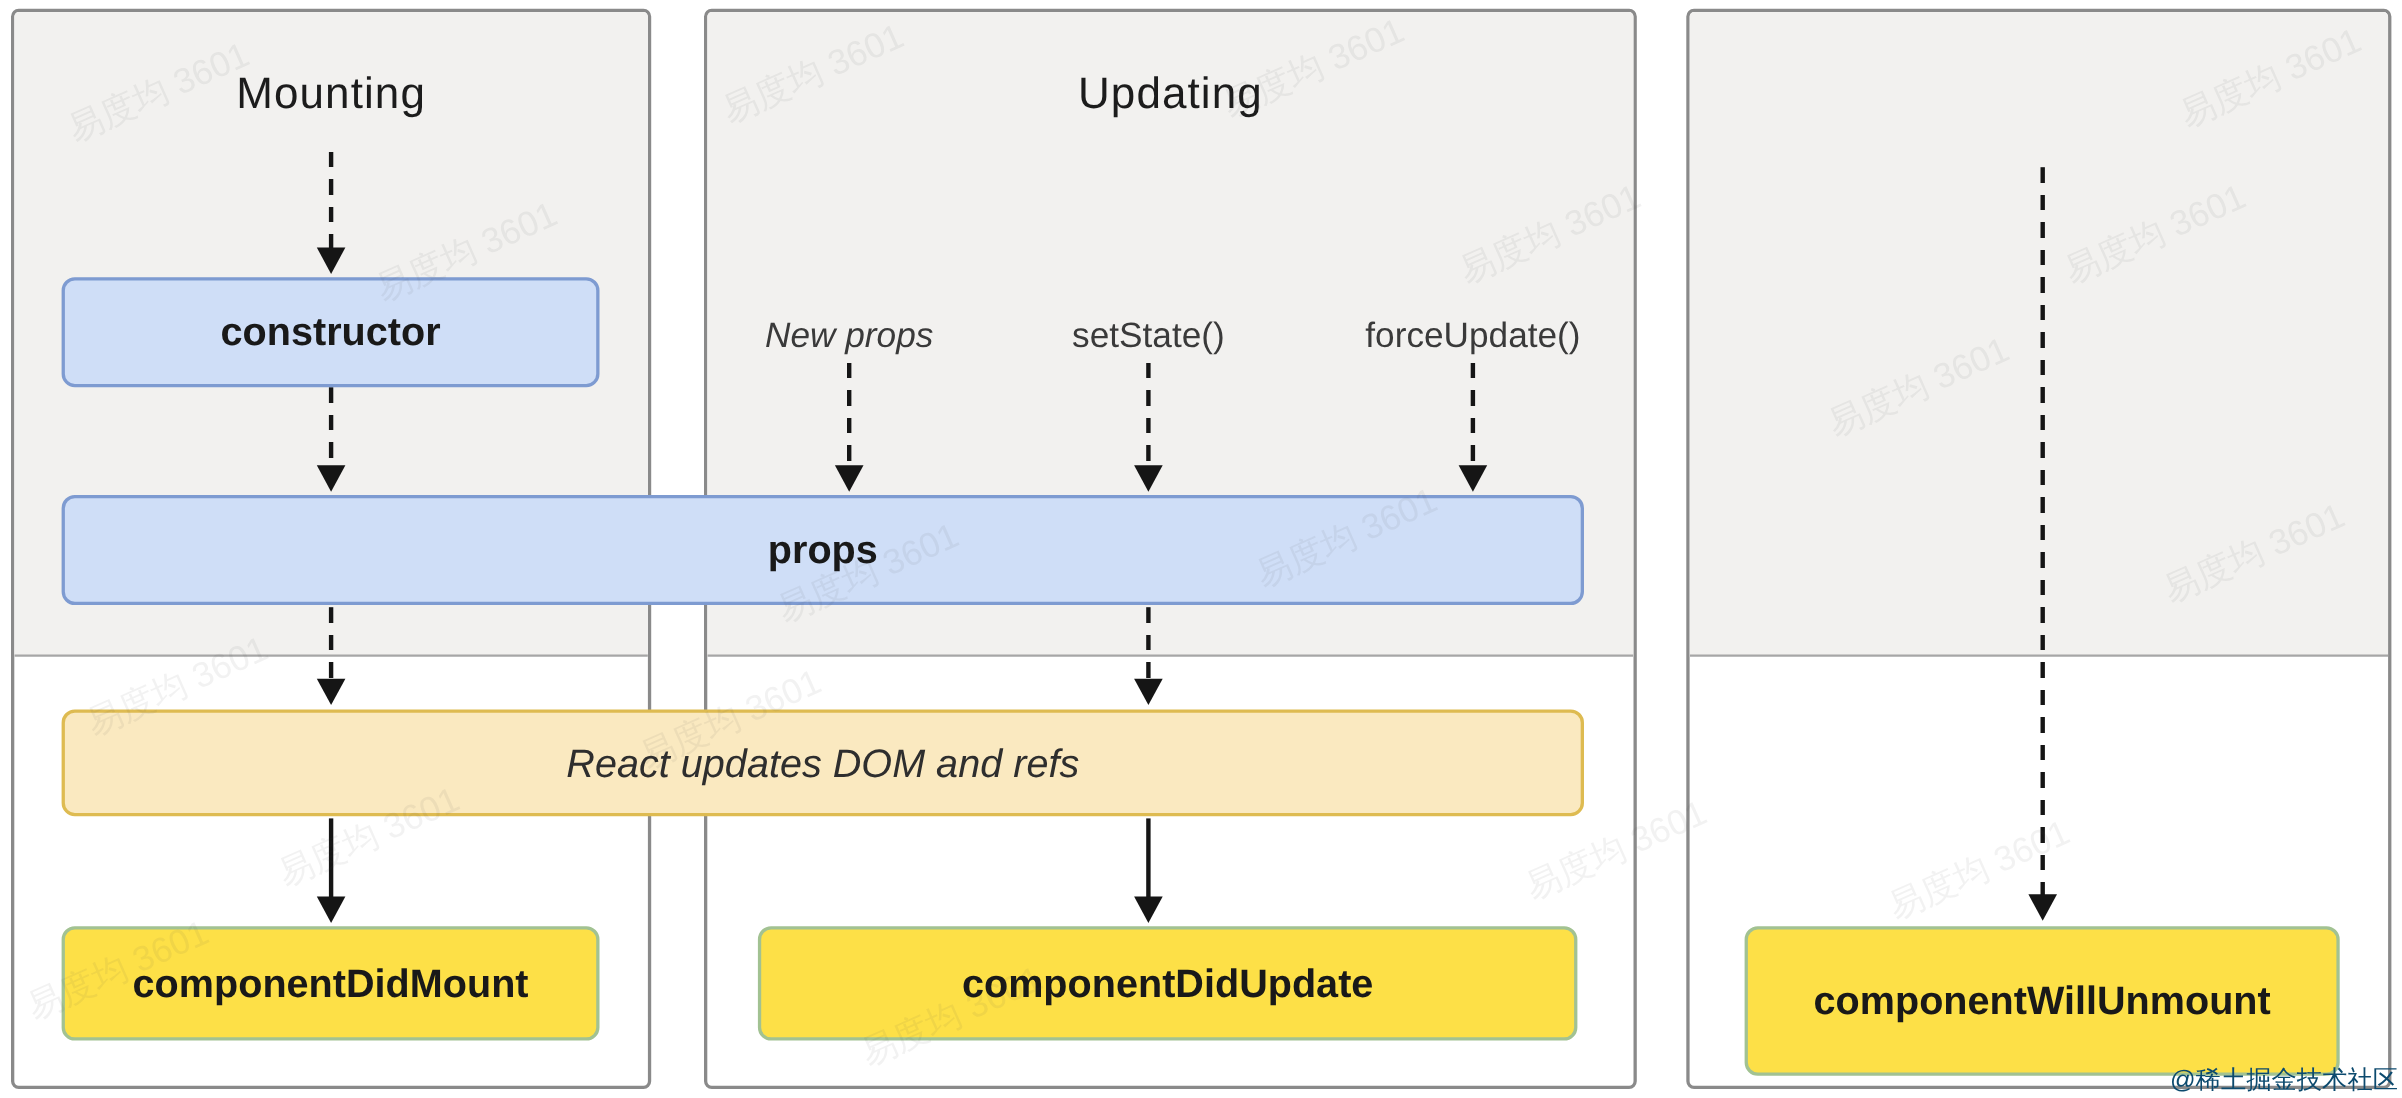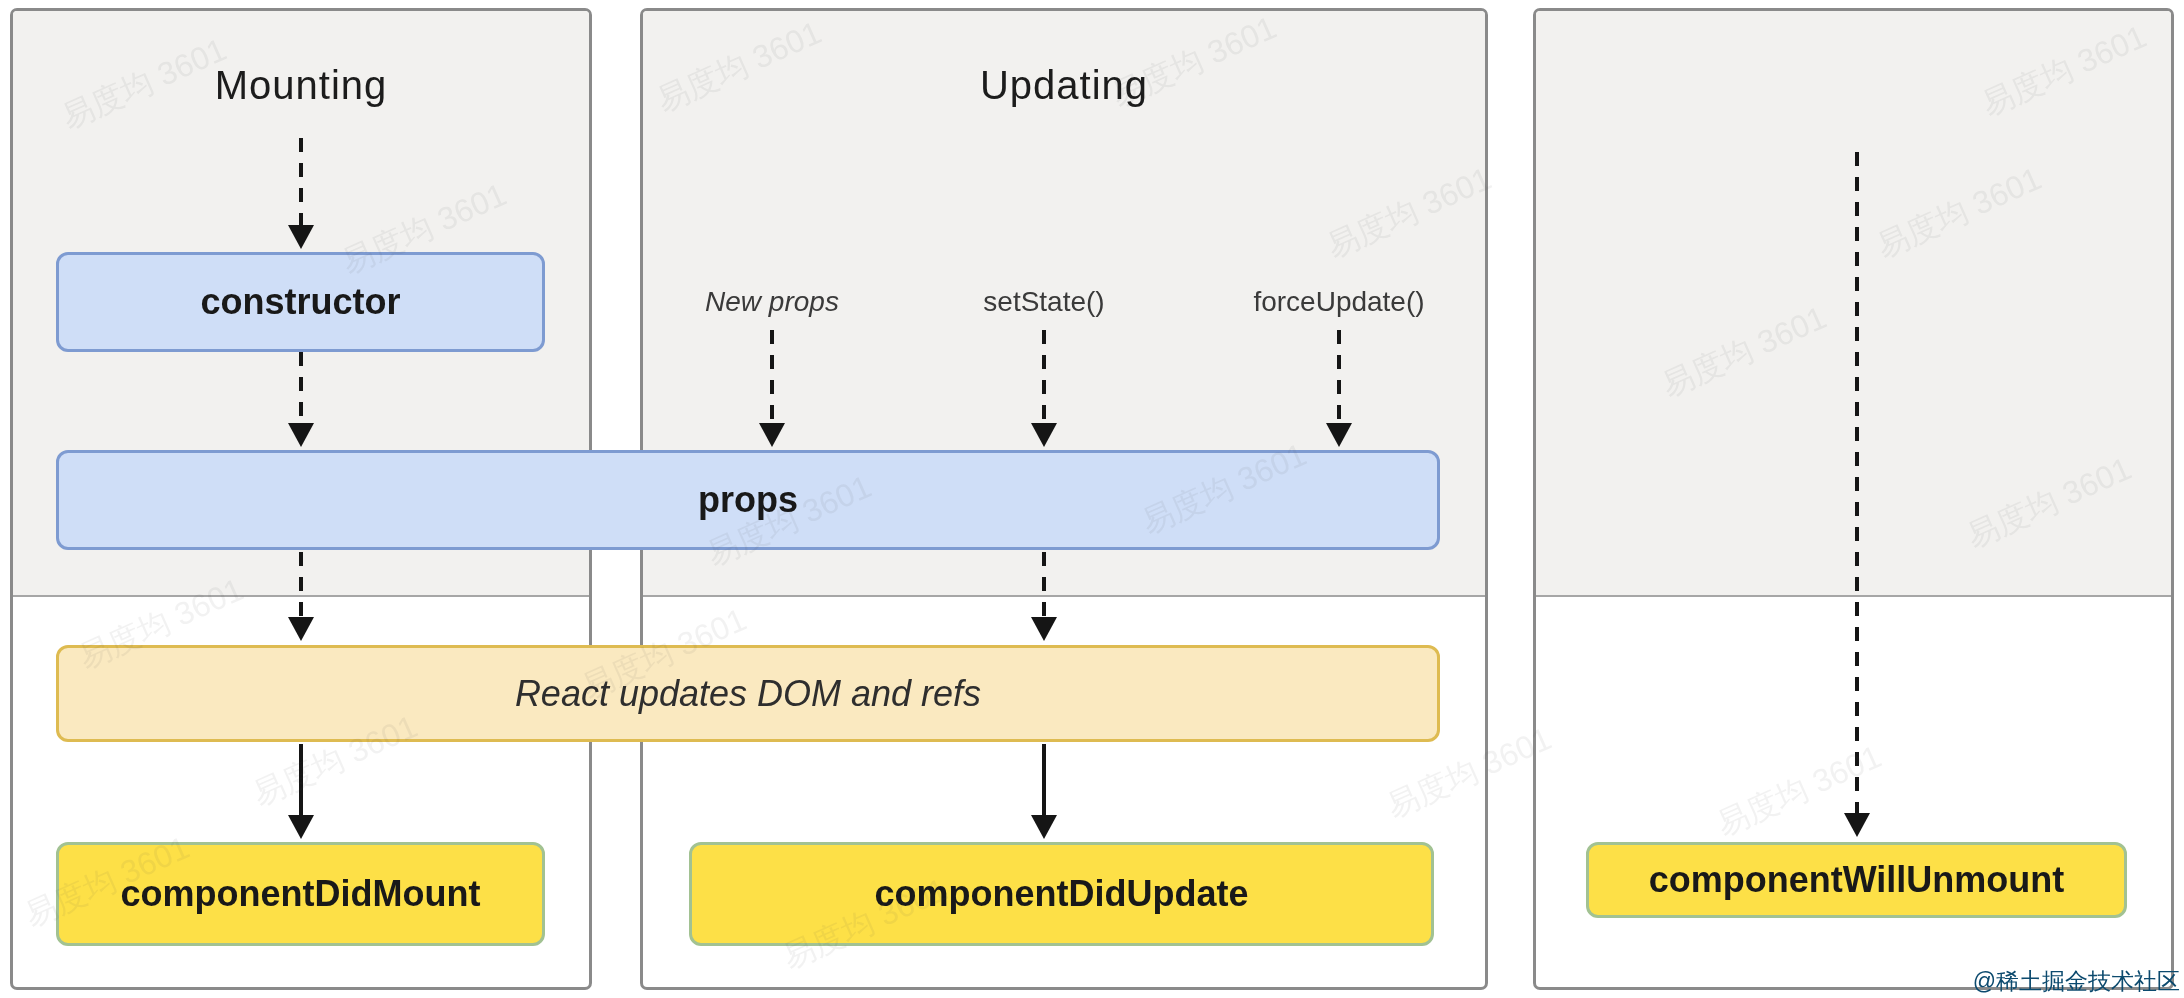--- a/index.html
+++ b/index.html
@@ -29,25 +29,25 @@
     border-radius:12px;box-sizing:border-box;font-size:36px;color:#191919;
   }
   .lbox.blue {background:#cfdef7;border:3px solid #7e9bd1;font-weight:700;}
   .lbox.yellow{background:#fae9c0;border:3px solid #debb51;font-style:italic;color:#2e2e2e;}
   .lbox.green {background:#fde047;border:3px solid #a2c292;font-weight:700;}
   .box-constructor        {left:56px; top:252px;width:489px; height:100px;}
   .box-render             {left:56px; top:450px;width:1384px;height:100px;}
   .box-react-updates      {left:56px; top:645px;width:1384px;height:97px;}
   .box-did-mount          {left:56px; top:842px;width:489px; height:104px;}
   .box-did-update         {left:689px;top:842px;width:745px; height:104px;}
-  .box-will-unmount       {left:1586px;top:842px;width:541px;height:76px;}
+  .box-will-unmount       {left:1586px;top:842px;width:541px;height:136px;}
   
   .trigger{
     position:absolute;top:286px;transform:translateX(-50%);
-    font-size:28px;color:#3a3a3a;white-space:nowrap;
+    font-size:32px;color:#3a3a3a;white-space:nowrap;
   }
   .trigger.italic{font-style:italic;}
   
   .arrow{position:absolute;width:4px;}
   .arrow .shaft{position:absolute;left:0;top:0;width:4px;height:100%;}
   .arrow.dashed .shaft{
     background:repeating-linear-gradient(to bottom,#151515 0 14px,transparent 14px 25px);
   }
   .arrow.solid .shaft{background:#151515;}
   .arrow .head{

